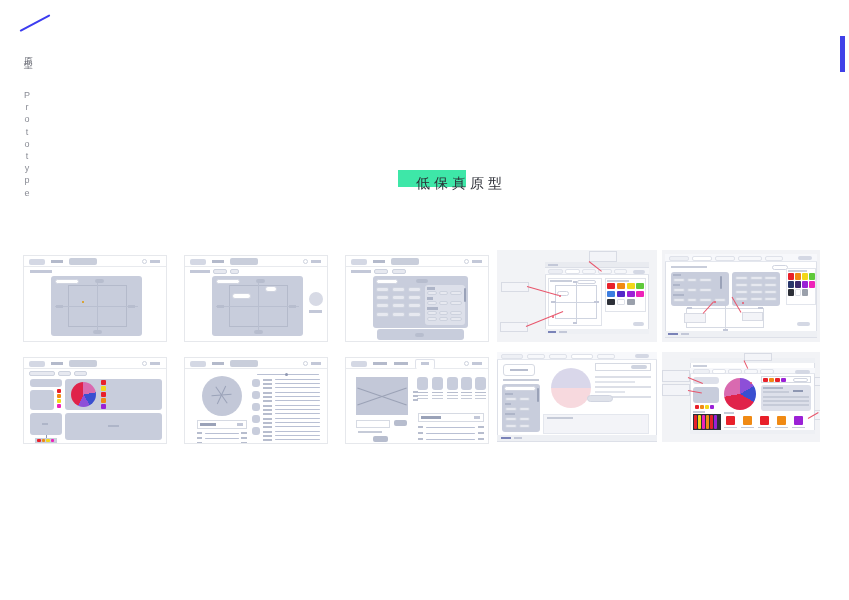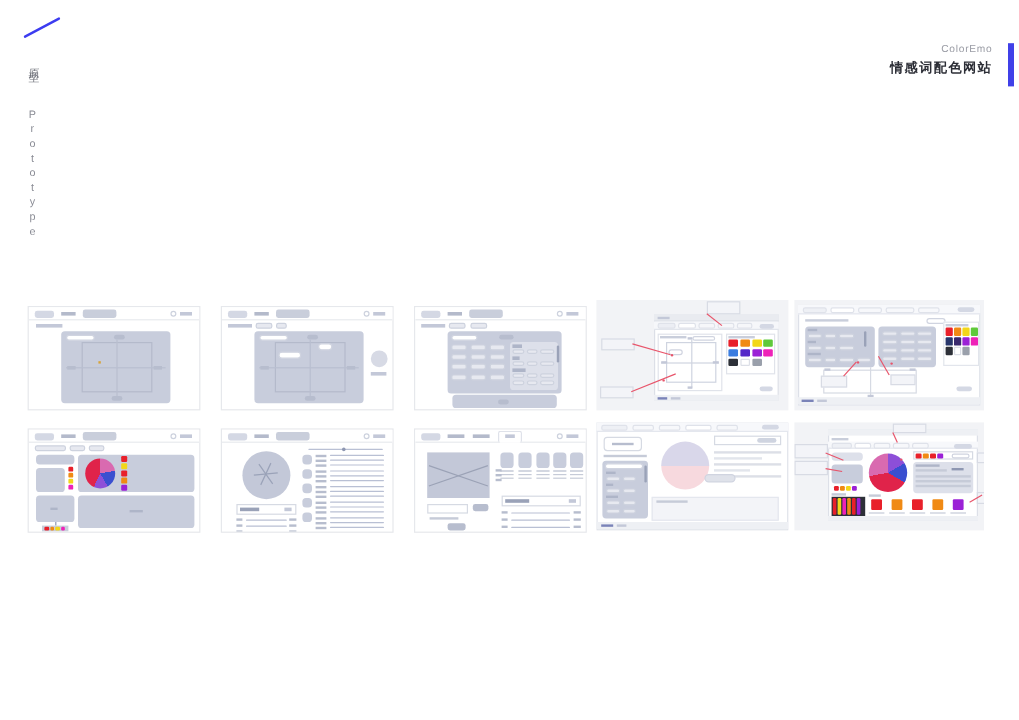--- a/index.html
+++ b/index.html
@@ -79,26 +79,26 @@
 <body>
 
 <div class="slide">
 
   <div class="sidebar">
     <div class="slash"></div>
     <div class="vtext">原型</div>
     <div class="vtext-en">Prototype</div>
   </div>
 
-  <div class="header">
-    <div class="brand-en">ColorEmo</div>
-    <div class="brand-cn">情感词配色网站</div>
+  <div class="bluebar"></div>
+
+  <div class="title-wrap">
+    <div class="title-hl"></div>
+    <div class="title-tx">低保真原型</div>
   </div>
-  <div class="bluebar"></div>
-
 
   <div class="gallery">
 
     <div class="row">
 
       <div class="card plain" style="left:23px;top:5px;width:144px;height:87px;">
         <div class="wf bar" style="left:0;top:0;width:144px;height:11px;"></div>
         <div class="wf pill" style="left:5px;top:2.5px;width:16px;height:6px;"></div>
         <div class="wf" style="left:27px;top:3.5px;width:12px;height:3.5px;background:#b4bacb;"></div>
         <div class="wf pill" style="left:45px;top:2px;width:28px;height:7px;background:#c9cedb;"></div>

